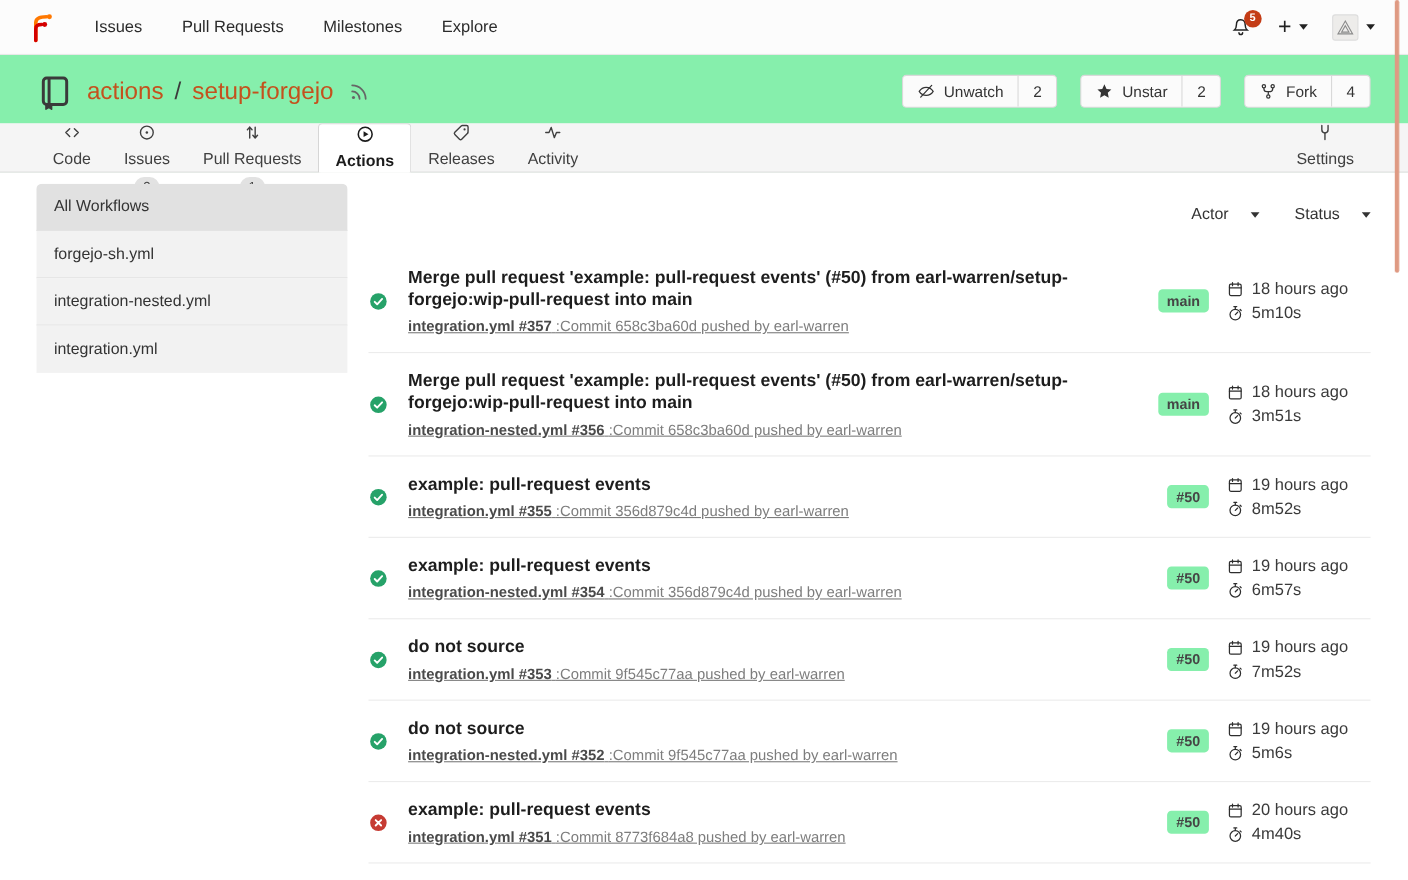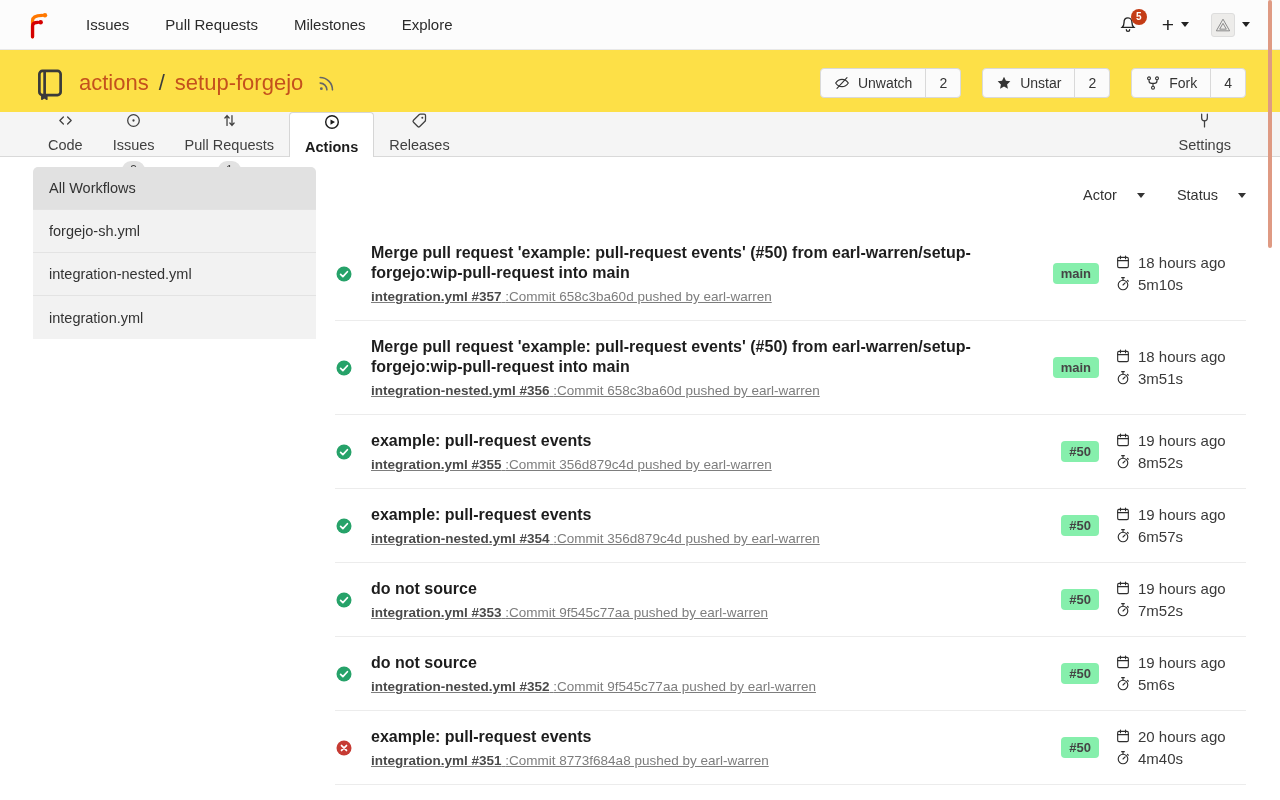--- a/index.html
+++ b/index.html
@@ -17,21 +17,21 @@
   .notif-badge { position:absolute; top:-2px; right:-1px; min-width:16px; height:16px;
     background:var(--notif,#c43c16); color:#fff; font-size:10px; font-weight:bold;
     border-radius:9px; display:flex; align-items:center; justify-content:center; padding:0 4px; }
   .caret { width:0; height:0; border-left:4px solid transparent; border-right:4px solid transparent;
     border-top:5px solid #222; display:inline-block; }
   .plus-wrap,.avatar-wrap { display:flex; align-items:center; gap:7px; padding:4px 6px; cursor:pointer; }
   .avatar { width:24px; height:24px; background:#edecea; border:1px solid #ddd; border-radius:3px;
     display:flex; align-items:center; justify-content:center; }
 
   
-  .repo-header { background:#fde047; }
+  .repo-header { background:#86efac; }
   .repo-title-row { display:flex; align-items:center; padding:16px 34px 12px 33px; }
   .repo-title { display:flex; align-items:center; gap:10px; margin-left:12px;
     font-size:22px; color:#3b3b3b; }
   .repo-title a { color:var(--primary,#c4511d); text-decoration:none; cursor:pointer; }
   .repo-actions { margin-left:auto; display:flex; gap:21px;padding-left:26px; }
   .split-btn { display:flex; border:1px solid #d9d9d9; border-radius:4px; background:#fbfbfb;
     height:30px; font-size:14px; color:#343434; overflow:hidden; cursor:pointer; }
   .split-main { display:flex; align-items:center; gap:8px; padding:0 13px; }
   .split-count { display:flex; align-items:center; padding:0 13px; border-left:1px solid #d9d9d9; }
 
@@ -66,21 +66,21 @@
   .status-icon.success .svg-check { display:block; }
   .status-icon.failure .svg-x { display:block; }
   .run-main { flex:1; min-width:0; }
   .run-title { font-size:16px; font-weight:bold; color:#1d1d1d; line-height:20px; max-width:620px; cursor:pointer; }
   .run-sub { margin-top:6px; font-size:13.5px; color:#7d7d7d;text-decoration:underline; }
   .run-sub .wf { color:#4a4a4a; font-weight:bold; }
   .run-badge { flex:none; background:#86efac; color:#454545; font-size:13px; font-weight:bold;
     padding:3px 8px; border-radius:4px; cursor:pointer; }
   .run-meta { flex:none; width:131px; display:flex; flex-direction:column; gap:5px;
     font-size:15px; color:#3a3a3a; margin-left:-2px; }
-  .meta-line { display:flex; align-items:flex-start; gap:7px; }
+  .meta-line { display:flex; align-items:flex-end; gap:7px; }
 
   .scrollbar-thumb { position:fixed; top:0; right:8px; width:4px; height:248px;
     background:var(--scrollbar,#df9a83); border-radius:2px; }
 </style>
 </head>
 <body>
 
 <div class="navbar">
   <span>
     <svg viewBox="0 0 24 26" width="26" height="28" fill="none" stroke-linecap="round">
@@ -224,20 +224,28 @@
     </span>
     <span class="tab">
       <span>
         <svg viewBox="0 0 24 24" width="17" height="17" fill="none" stroke="#404040" stroke-width="1.8" stroke-linejoin="round">
           <path d="M20.5 12.3 L12.3 20.5 a2 2 0 0 1-2.8 0 L3.5 14.5 a2 2 0 0 1 0-2.8 L11.7 3.5 A2 2 0 0 1 13.1 3 h5.4 a2 2 0 0 1 2 2 v5.4 c0 .7-.3 1.4-.5 1.9z"></path>
           <circle cx="16" cy="8" r="1.4" fill="#404040" stroke="none"></circle>
         </svg>
       </span>
       <span>Releases</span>
     </span>
+    <span class="tab">
+      <span>
+        <svg viewBox="0 0 24 24" width="17" height="17" fill="none" stroke="#404040" stroke-width="1.8" stroke-linecap="round" stroke-linejoin="round">
+          <path d="M3 12 h4.2 L10 5.5 14 18.5 16.8 12 H21"></path>
+        </svg>
+      </span>
+      <span>Activity</span>
+    </span>
     <span class="tab-spacer"></span>
     <span class="tab">
       <span>
         <svg viewBox="0 0 24 24" width="17" height="17" fill="none" stroke="#404040" stroke-width="1.8" stroke-linecap="round">
           <path d="M8 3 v5.5 a4 4 0 0 0 8 0 V3"></path>
           <path d="M12 12.5 V21"></path>
         </svg>
       </span>
       <span>Settings</span>
     </span>

